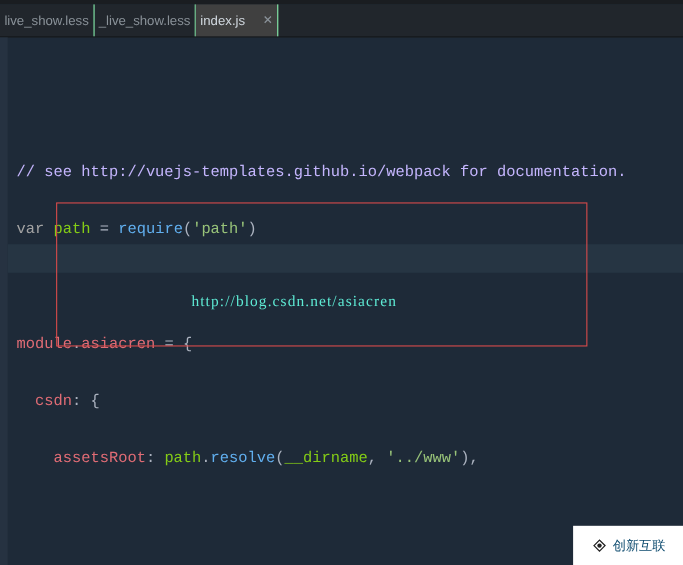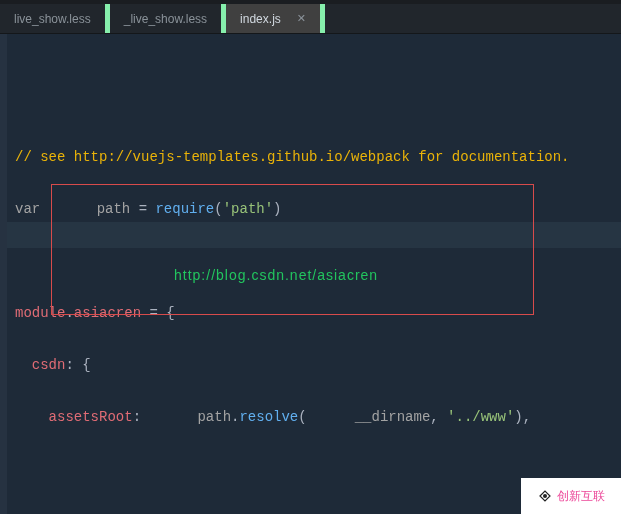--- a/index.html
+++ b/index.html
@@ -18,24 +18,24 @@
 }
 .tabs {
   display: flex;
   background: #21262c;
   height: 30px;
   border-bottom: 1px solid #14171a;
 }
 .tab {
   display: flex;
   align-items: center;
-  padding: 0 14px;
+  padding: 0 4px;
   color: #8a9299;
   font-size: 12px;
-  border-right: 5px solid #86efac;
+  border-right: 1px solid #86efac;
   font-family: -apple-system, "Segoe UI", sans-serif;
   cursor: pointer;
 }
 .tab.active {
   background: #404040;
   color: #d1d8df;
 }
 .tab-close {
   margin-left: 16px;
   color: #8a9299;
@@ -61,52 +61,52 @@
   position: absolute;
   left: 0;
   top: 188px;
   height: 26px;
   width: 100%;
   background: #263543;
 }
 .code {
   position: relative;
 }
-.c-comment { color: #eab308; margin-top: 12px; }
+.c-comment { color: #c4b5fd; margin-top: 12px; }
 .c-keyword { color: #a3a3a3; }
 .c-varname { color: #e06c75; text-align: right; }
-.c-ident { color: #a3a3a3; margin-left: 48px; }
+.c-ident { color: #84cc16; }
 .c-string { color: #98c379; }
 .c-func { color: #61afef; }
 .c-punc { color: #abb2bf; }
 .highlight-box {
   position: absolute;
   border: 1px solid #d84b4b;
   pointer-events: none;
 }
 .watermark {
   position: absolute;
-  color: #22c55e;
-  font-family: Liberation Sans, sans-serif;
+  color: #5eead4;
+  font-family: Liberation Serif, serif;
   font-size: 14px;
   pointer-events: none;
   letter-spacing: 1px;
 }
 .footer-logo {
   position: absolute;
   right: 0;
   bottom: 0;
   width: 100px;
   height: 36px;
   background: #fff;
   display: flex;
   align-items: center;
   justify-content: center;
   font-size: 12px;
-  color: #ec4899;
+  color: #0c4a6e;
 }
 .footer-logo svg { margin-right: 4px; }
 </style>
 </head>
 <body>
 
 <div class="title-bar"></div>
 
 <div class="tabs">
   <div class="tab">

